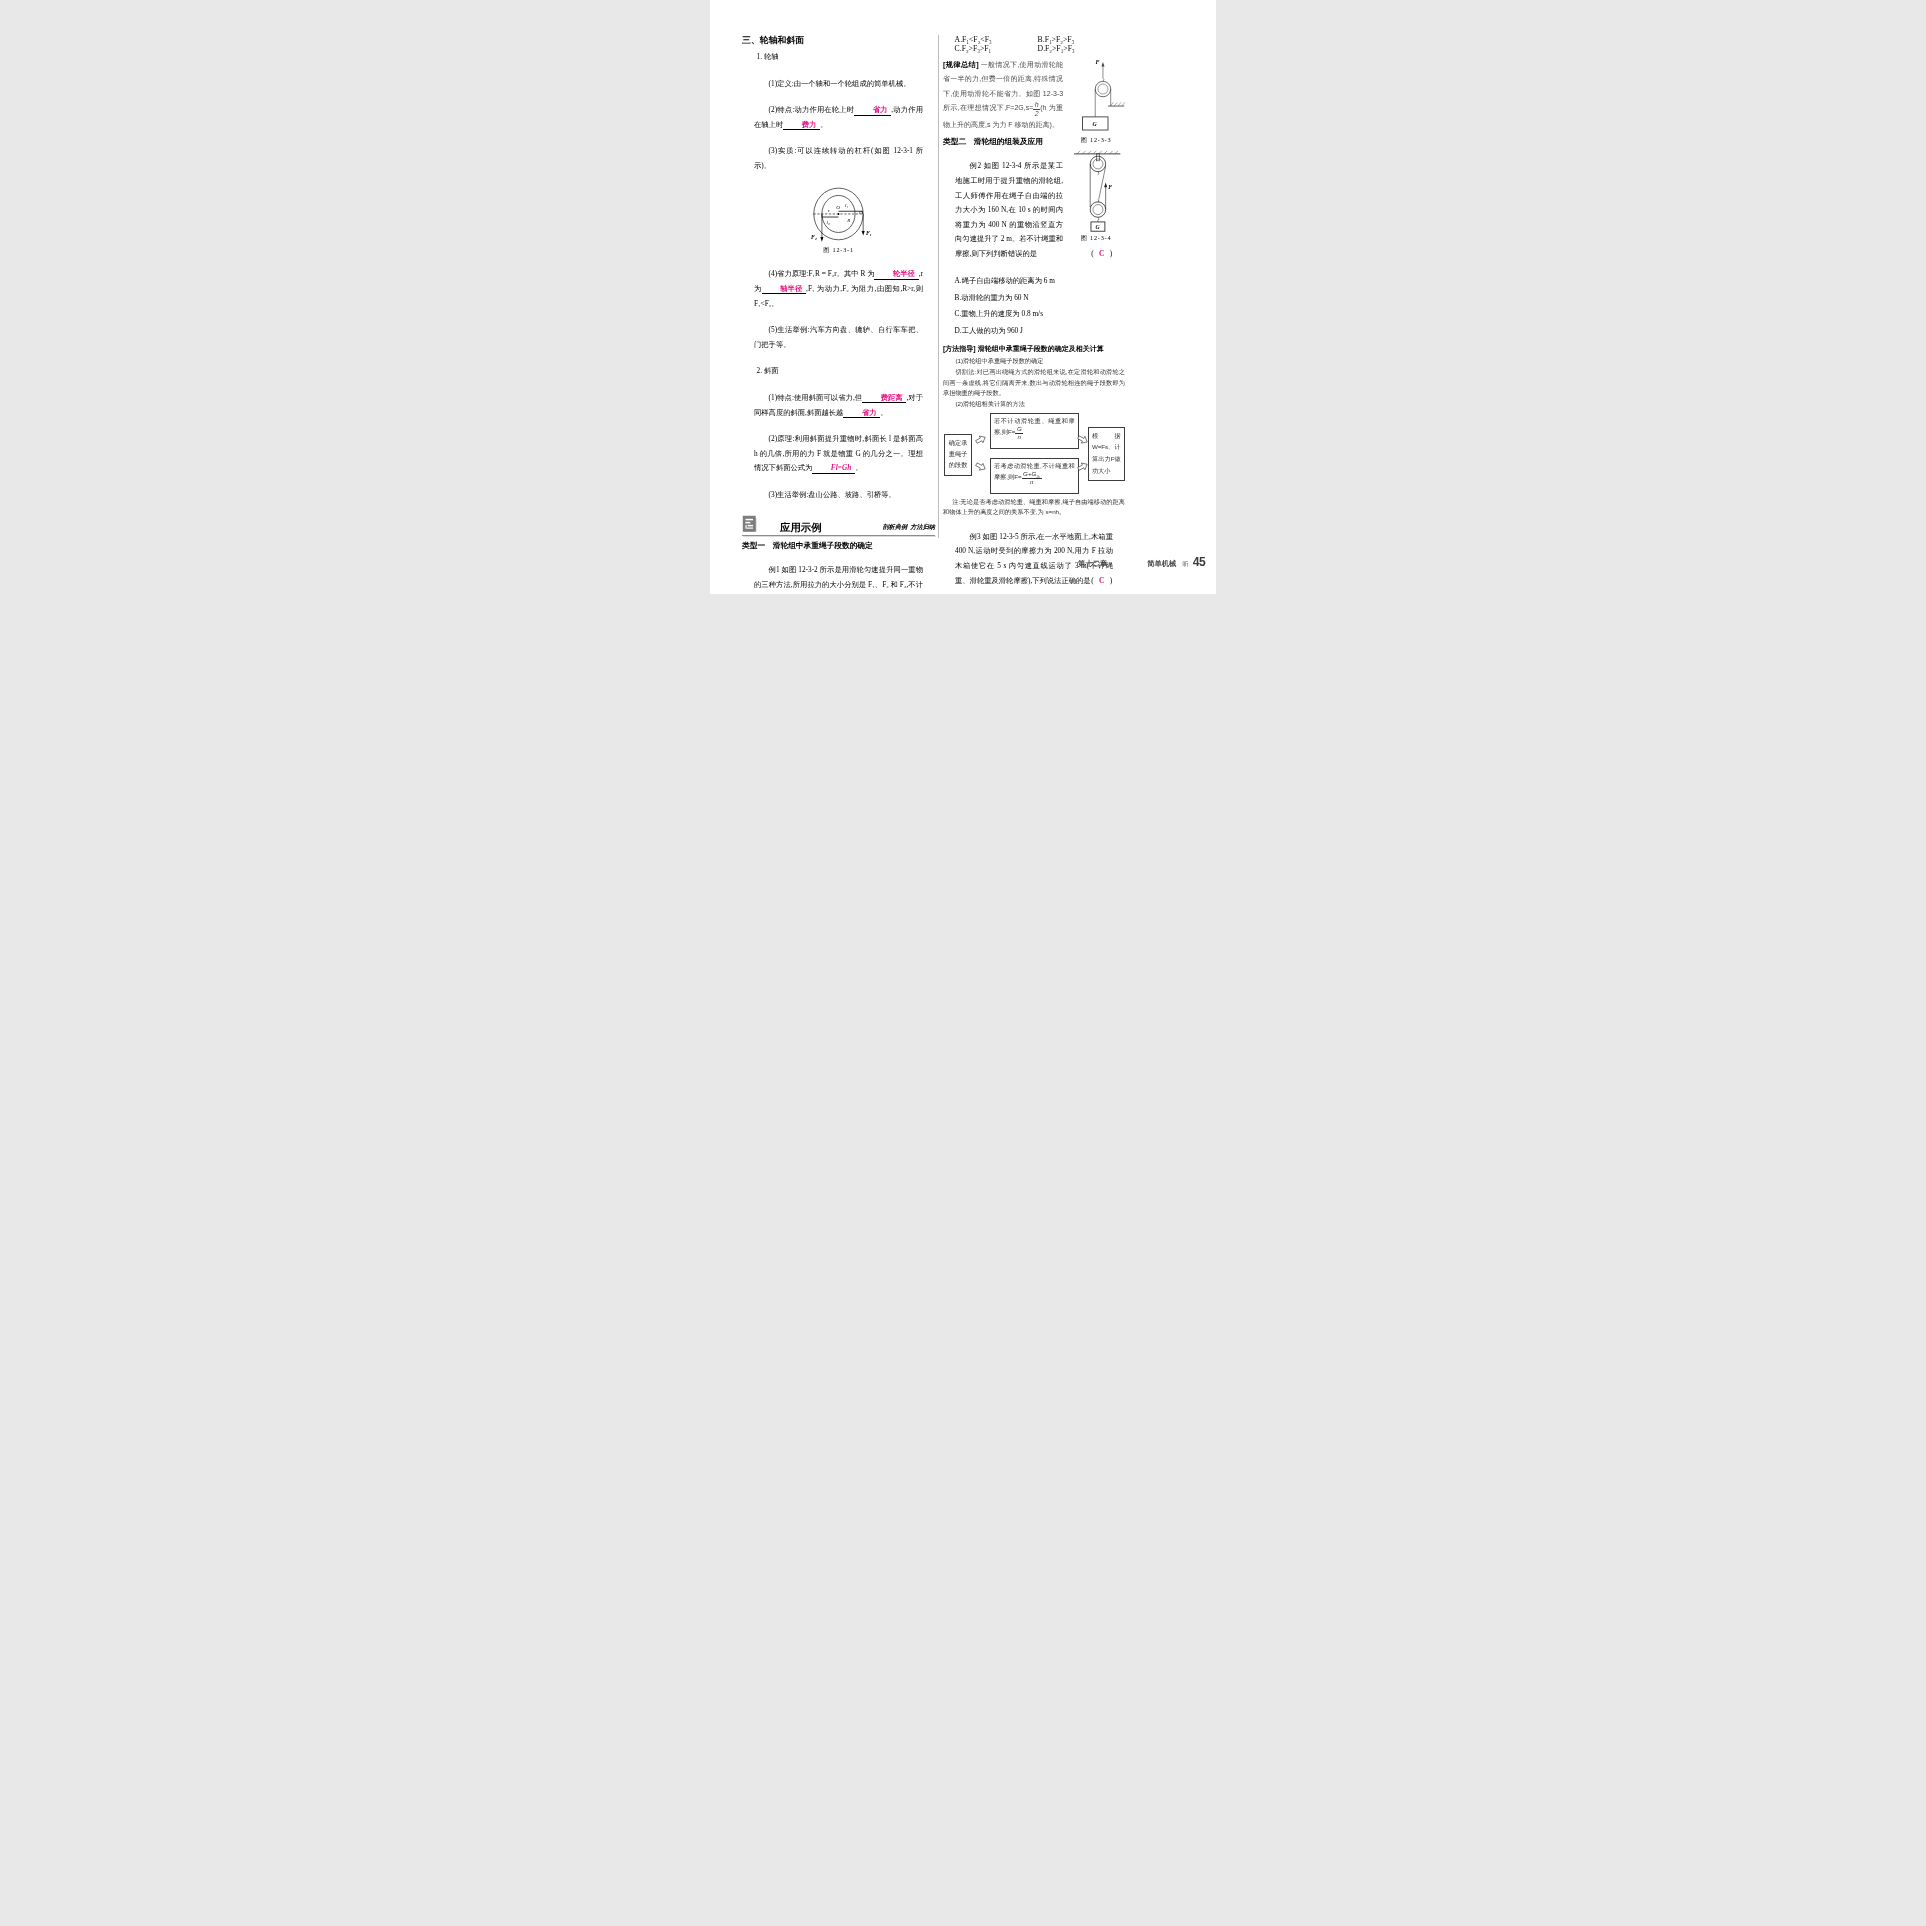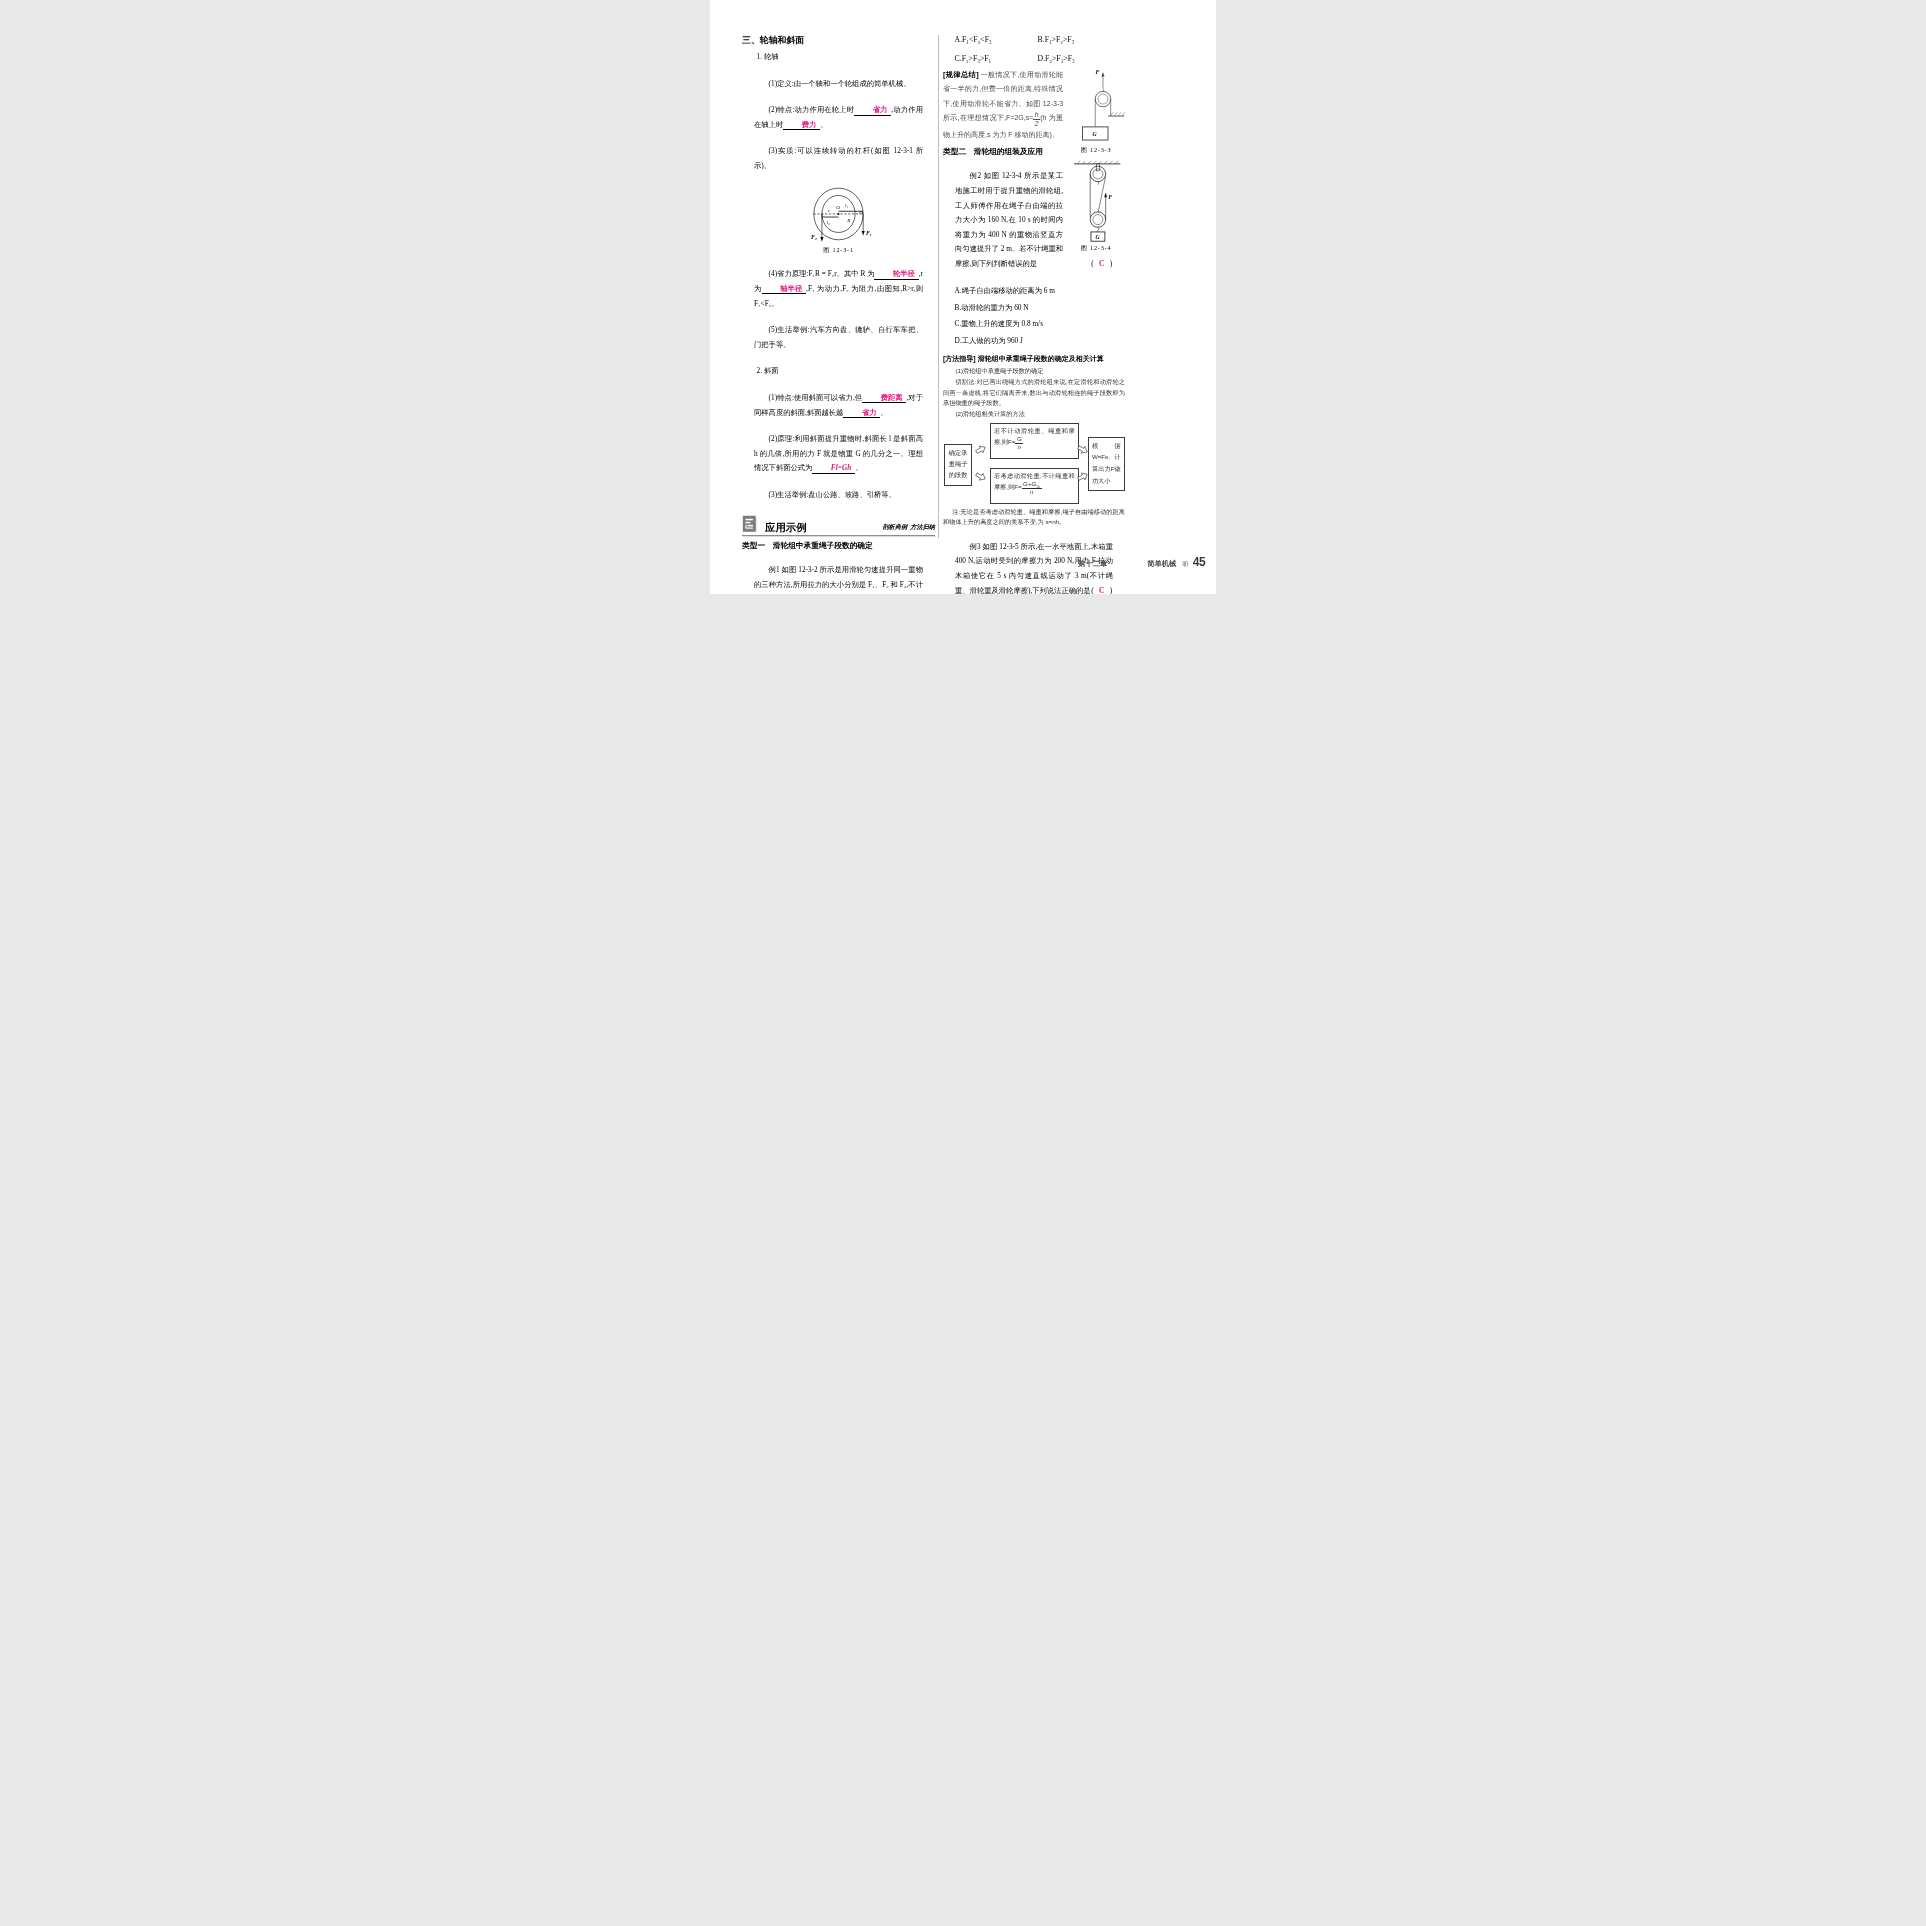--- a/index.html
+++ b/index.html
@@ -14,21 +14,21 @@
   .sec-title{font-family:"Liberation Sans","DejaVu Sans",sans-serif;font-weight:900;font-size:8.9px;margin:0 0 3.1px 0;}
   .subhead{font-weight:400;font-size:7.3px;line-height:14.6px;text-indent:2em;margin:0;}
   p.body{font-size:7.3px;line-height:14.6px;text-align:justify;text-indent:2em;margin:12px;}
   .rel{position:relative;}
   .blank{display:inline-block;min-width:28.5px;padding:0 3.9px;text-align:center;
          border-bottom:0.8px solid #000;color:#e4117f;font-weight:700;line-height:1.15;}
   .answer{position:absolute;right:0.8px;bottom:0;font-size:7.3px;}
   .answer .ltr{color:#e4117f;font-weight:700;padding:0 5.4px;}
 
   
-  .app-header{display:flex;align-items:flex-end;gap:7px;margin:5.4px 0 0.8px 0;justify-content:center;}
+  .app-header{display:flex;align-items:flex-end;gap:22px;margin:5.4px 0 0.8px 0;justify-content:center;}
   .app-title{font-family:"Liberation Sans","DejaVu Sans",sans-serif;font-weight:900;font-size:10.4px;line-height:1.1;}
   .app-notes{margin-left:auto;font-style:italic;font-weight:700;font-size:6.2px;padding-bottom:1.5px;white-space:nowrap;}
   .app-rule{height:0.8px;background:#8d8d8d;box-shadow:0.8px 0.8px 0 #d2d2d2;margin:1.5px 0 3.9px 0;}
 
   .type-row{display:flex;gap:7.7px;font-family:"Liberation Sans","DejaVu Sans",sans-serif;
             font-weight:900;font-size:7.7px;margin:3.9px 0 2.3px 0;line-height:11.6px;}
 
   
   .rule-block{font-family:"Liberation Sans","DejaVu Sans",sans-serif;color:#4a4a4a;
               font-size:7px;line-height:14.3px;text-align:justify;margin:2.3px 0 0 0;}
@@ -39,21 +39,21 @@
   p.small{font-family:"Liberation Sans","DejaVu Sans",sans-serif;color:#2e2e2e;
           font-size:6.2px;line-height:10.4px;text-align:justify;text-indent:2em;margin:0.8px 0;}
 
   
   .frac{display:inline-block;vertical-align:-0.85em;text-align:center;line-height:1.1;font-style:italic;}
   .frac .num{display:block;padding:0 1.5px;border-bottom:0.6px solid currentColor;}
   .frac .den{display:block;}
   .cjk-sub{font-size:0.62em;vertical-align:-0.4em;font-style:normal;}
 
   
-  .opts-grid{display:grid;grid-template-columns:83px 1fr;row-gap:10px;
+  .opts-grid{display:grid;grid-template-columns:83px 1fr;
              font-size:7.7px;padding-left:11.6px;margin:0.8px 0 5.4px 0;}
   .opts-list{list-style:none;margin:2.3px 0 3.9px 0;padding:0 0 0 11.6px;font-size:7.3px;}
   .opts-list li{line-height:14.6px;margin-bottom:2.3px;}
 
   
   figure{margin:0;text-align:center;}
   figcaption{font-size:6.2px;letter-spacing:0.8px;margin-top:0.8px;}
   .fig-center{margin:1.5px auto 0.8px auto;}
   .fig-float{float:right;margin:0 0 1.5px 3.9px;}
   svg text{font-family:"Liberation Serif","DejaVu Serif",serif;}

